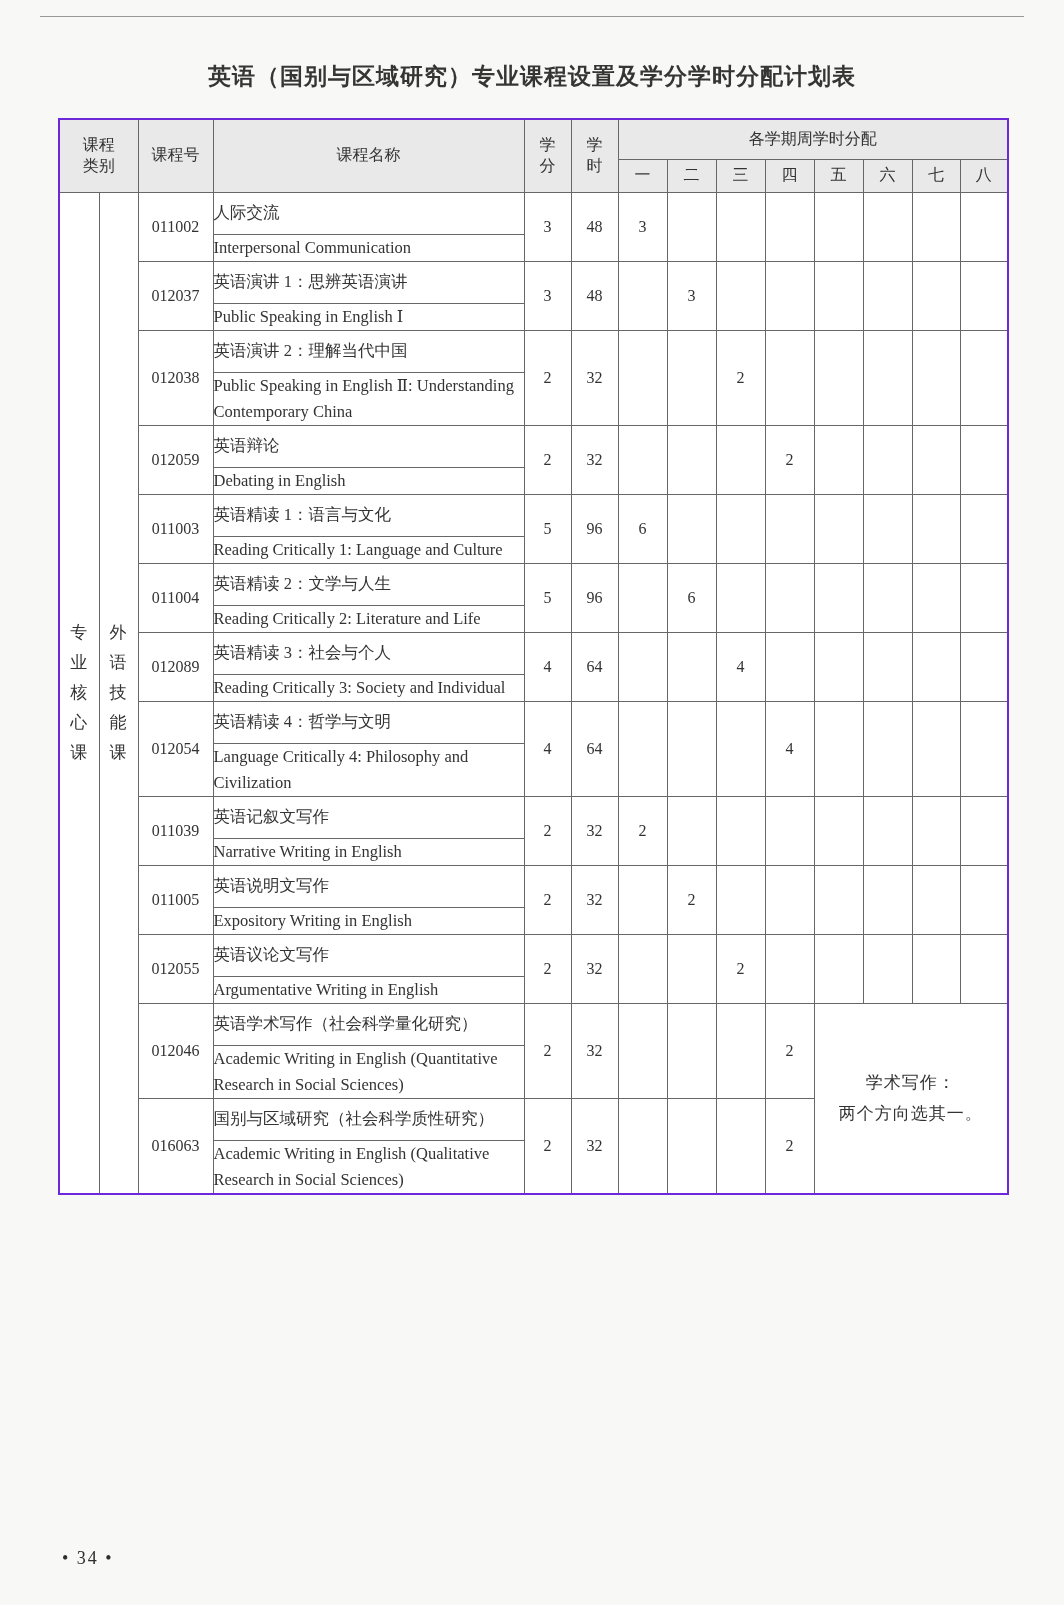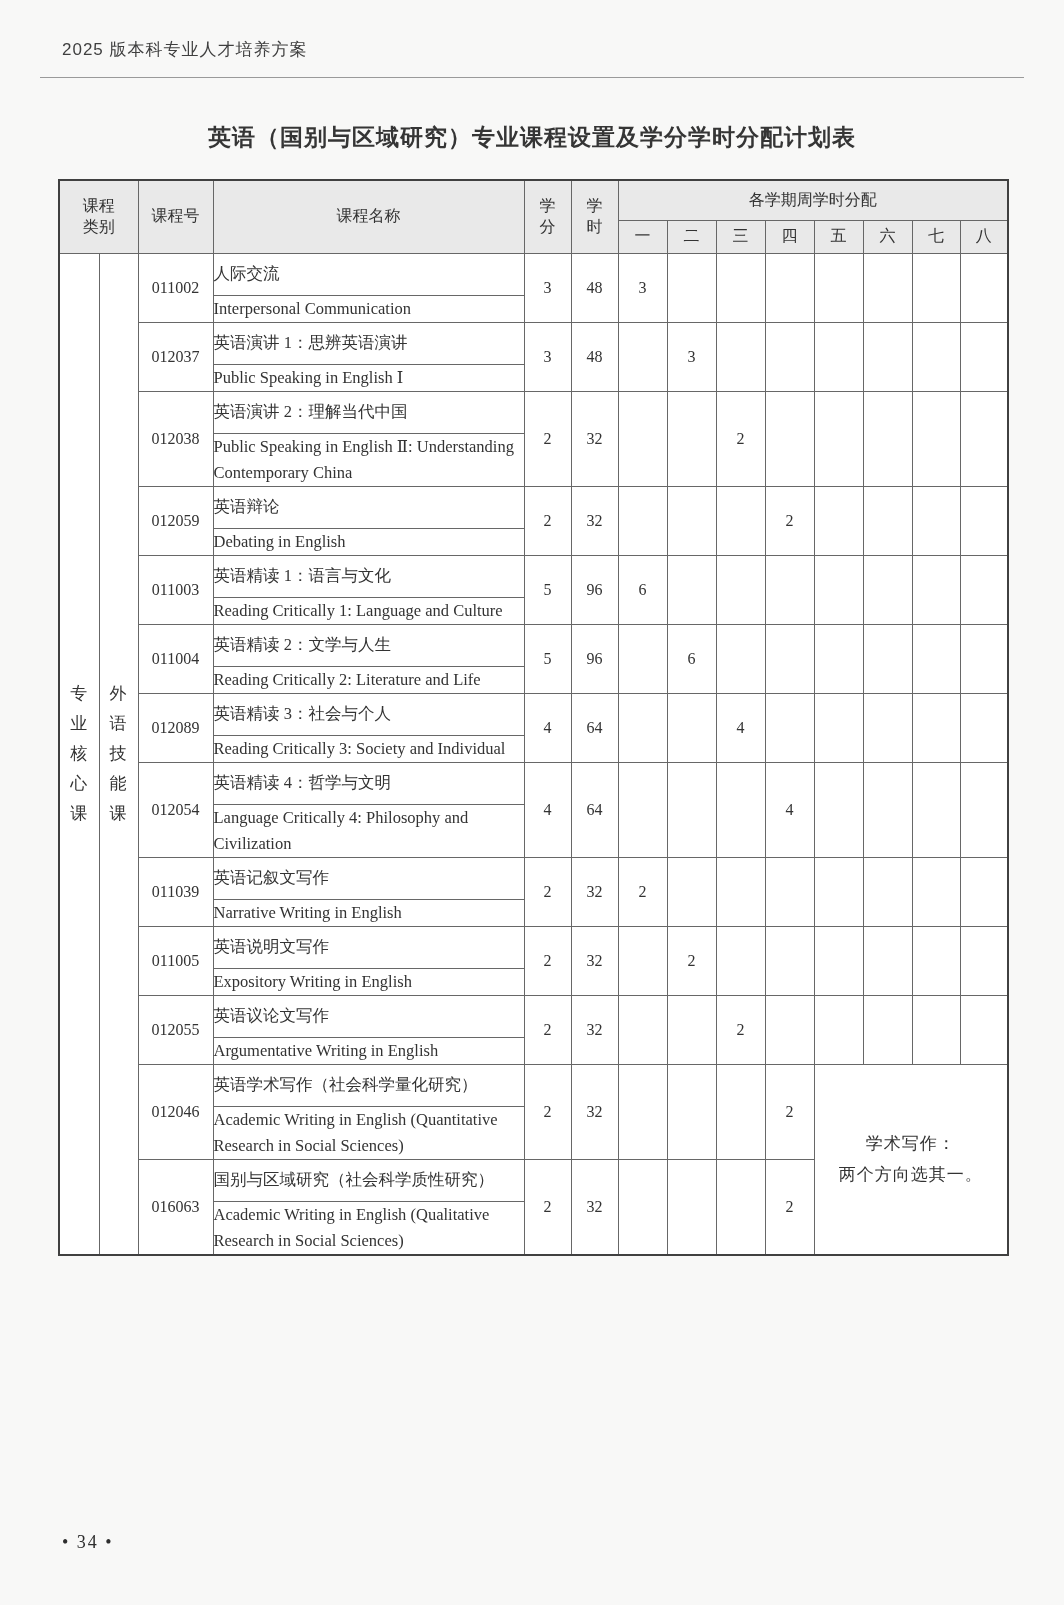--- a/index.html
+++ b/index.html
@@ -25,21 +25,21 @@
   .doc-subtitle{
     margin:13px 0 0;text-align:center;
     font-size:21px;font-weight:bold;color:#353535;letter-spacing:1px;
   }
   table.course-table{
     margin:26px 10px 0 58px;
     border-collapse:collapse;
     table-layout:fixed;
     width:949px;
     background:#fff;
-    border:2px solid #404040;
+    border:2px solid #6d28d9;
     font-family:"Liberation Serif","DejaVu Serif",serif;
     font-size:16px;color:#333;
   }
   .course-table th,.course-table td{
     border:1px solid #676767;
     padding:0;
     vertical-align:middle;
   }
   .course-table thead th{
     background:#e9e9e9;
@@ -83,21 +83,20 @@
     position:absolute;left:62px;top:1532px;
     font-family:"Liberation Serif","DejaVu Serif",serif;
     font-size:18px;color:#2e2e2e;letter-spacing:2px;
   }
 </style>
 </head>
 <body>
 
 <div class="page">
 
-  <div class="running-header">2025 版本科专业人才培养方案</div>
   <hr class="header-rule">
 
   <div class="doc-title">英语（国别与区域研究）专业课程设置及学分学时分配计划表</div>
 
   <table class="course-table">
     <colgroup>
       <col style="width:40px">
         <col style="width:39px">
         <col style="width:75px">
       <col style="width:311px">

